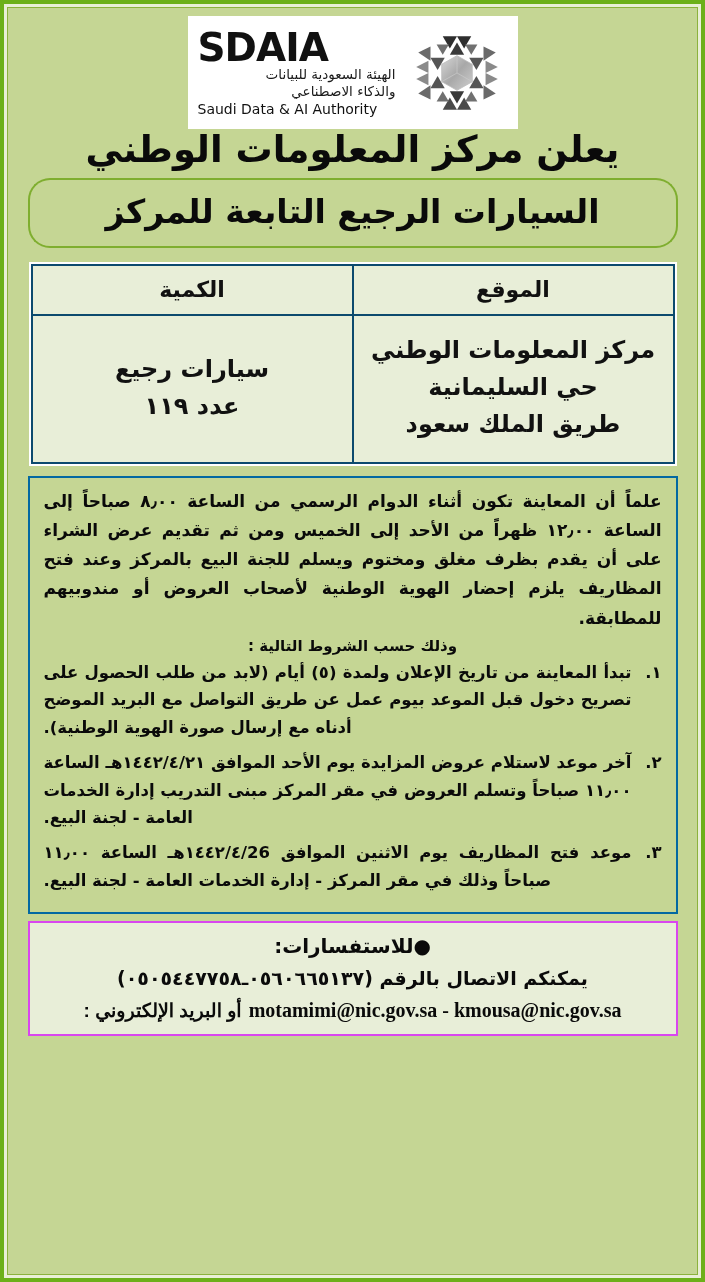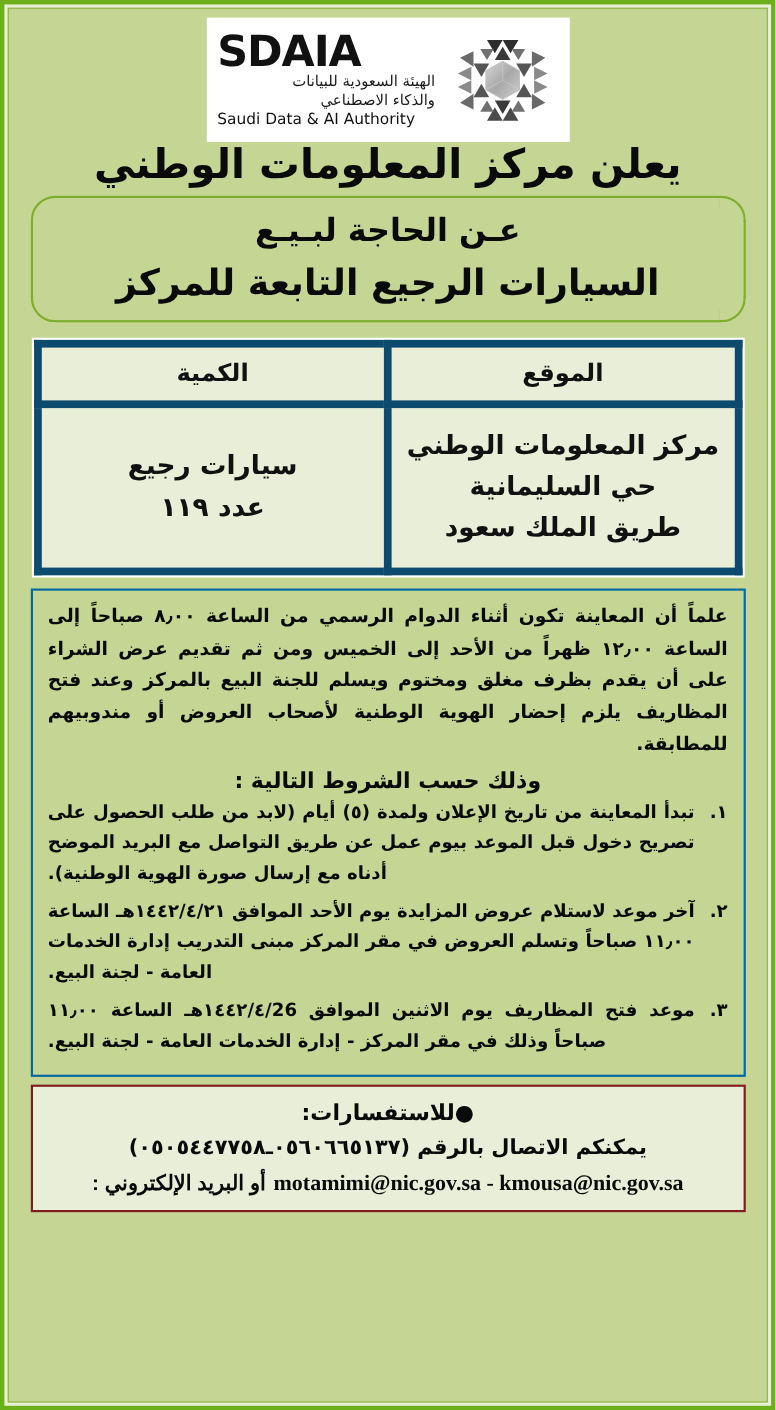--- a/index.html
+++ b/index.html
@@ -117,40 +117,40 @@
   .c-tr{top:0;right:0;border-left:none;border-bottom:none;border-top-right-radius:22px;}
   .c-bl{bottom:0;left:0;border-right:none;border-top:none;border-bottom-left-radius:22px;}
   .c-br{bottom:0;right:0;border-left:none;border-top:none;border-bottom-right-radius:22px;}
 
   .sub-line-1{
     font-size:29px;font-weight:bold;color:#0a0a0a;
     line-height:1.2;letter-spacing:1px;
   }
   .sub-line-2{
     font-size:33px;font-weight:bold;color:#0a0a0a;
-    line-height:1.2;margin-top:10px;
+    line-height:1.2;margin-top:0;
   }
 
   
   .table-wrap{
     margin-top:14px;
     width:648px;
     background:#ffffff;
     padding:2px;
     box-sizing:border-box;
     flex:0 0 auto;
   }
   table.info{
     width:100%;
     border-collapse:collapse;
     background:#e8eed8;
     table-layout:fixed;
   }
   table.info th,table.info td{
-    border:7px solid #0c4a6e;
+    border:2px solid #0c4a6e;
     text-align:center;
     color:#111;
     vertical-align:middle;
   }
   table.info th{
     font-size:22px;font-weight:bold;
     padding:11px 4px 12px 4px;
   }
   table.info td{
     font-size:24px;font-weight:bold;
@@ -170,21 +170,21 @@
   }
   .intro{
     font-size:17px;
     font-weight:bold;
     color:#0a0a0a;
     line-height:1.72;
     text-align:justify;
     text-align-last:right;
   }
   .cond-head{
-    font-size:20px;font-weight:bold;color:#0a0a0a;
+    font-size:15px;font-weight:bold;color:#0a0a0a;
     text-align:center;margin-top:4px;margin-bottom:4px;
   }
   ol.cond-list{
     margin:0;padding:0;list-style:none;
   }
   ol.cond-list li{
     display:flex;
     align-items:flex-start;
     gap:8px;
     margin-bottom:7px;
@@ -203,21 +203,21 @@
     text-align:justify;
     text-align-last:left;
   }
 
   
   .footer{
     margin-top:7px;
     width:650px;
     box-sizing:border-box;
     background:#e8eed8;
-    border:2px solid #7f1d1d;
+    border:2px solid #d946ef;
     padding:10px 12px 10px 12px;
     text-align:center;
     flex:0 0 auto;
   }
   .f-head{
     font-size:20px;font-weight:bold;color:#0a0a0a;line-height:1.3;
   }
   .f-phone{
     font-size:19px;font-weight:bold;color:#0a0a0a;
     margin-top:7px;line-height:1.3;
@@ -295,21 +295,20 @@
 
       <div class="subtitle-frame">
         <span class="edge edge-top"></span>
         <span class="edge edge-bottom"></span>
         <span class="edge edge-left"></span>
         <span class="edge edge-right"></span>
         <span class="corner c-tl"></span>
         <span class="corner c-tr"></span>
         <span class="corner c-bl"></span>
         <span class="corner c-br"></span>
-        <div class="sub-line-1">عـن الحاجة لبـيـع</div>
         <div class="sub-line-2">السيارات الرجيع التابعة للمركز</div>
       </div>
 
       <div class="table-wrap">
         <table class="info">
           <thead>
             <tr>
               <th>الموقع</th>
               <th>الكمية</th>
             </tr>

